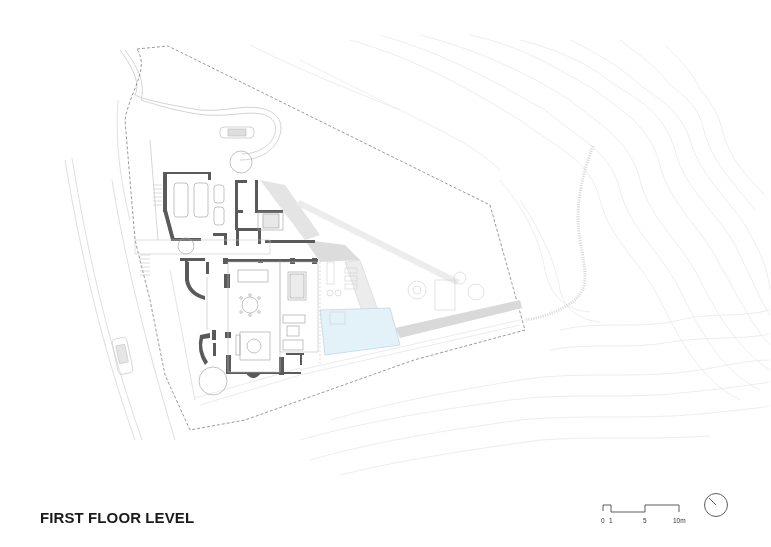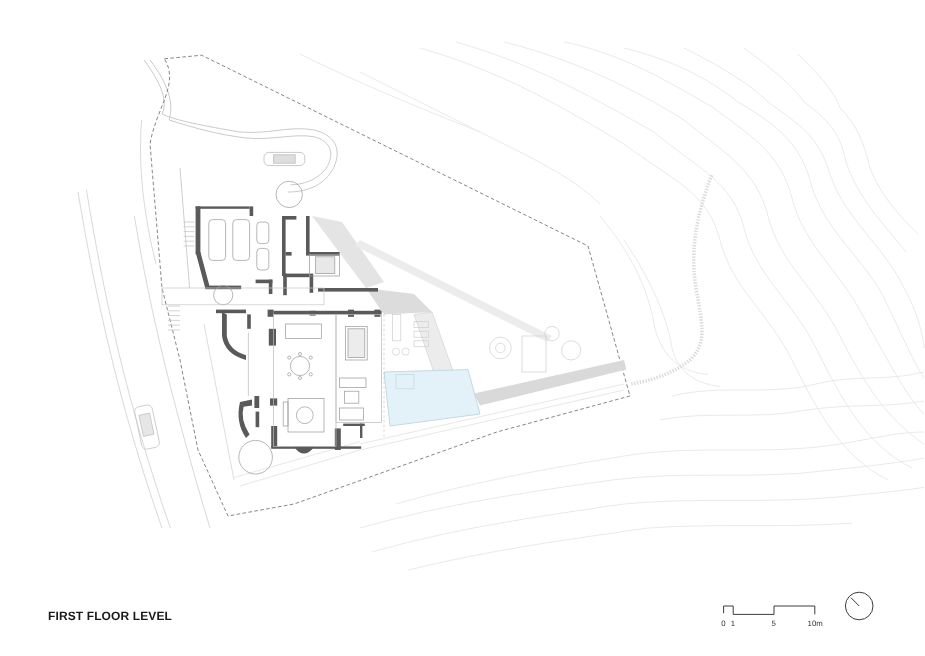--- a/index.html
+++ b/index.html
@@ -1,18 +1,18 @@
 <!DOCTYPE html>
 <html><head>
 <meta charset="utf-8">
 <style>
   html, body { margin:0; padding:0; background:#ffffff; }
   body { width:771px; height:547px; position:relative; overflow:hidden; font-family:"Liberation Sans", sans-serif; }
   #plan { position:absolute; left:0; top:0; width:771px; height:547px; }
-  .title { position:absolute; left:40px; top:509px; font-family:"Liberation Sans", sans-serif; font-weight:bold; font-size:10px; letter-spacing:0.1px; color:#1a1a1a; }
+  .title { position:absolute; left:40px; top:509px; font-family:"Liberation Sans", sans-serif; font-weight:bold; font-size:15px; letter-spacing:0.1px; color:#1a1a1a; }
   .scale-label { position:absolute; top:517px; font-size:6.5px; color:#333; font-family:"Liberation Sans", sans-serif; }
 </style>
 </head>
 <body>
 
 <svg id="plan" viewBox="0 0 771 547" xmlns="http://www.w3.org/2000/svg">
 
   <g fill="none" stroke="#e8e8e8" stroke-width="0.8">
     <path d="M350 40 C420 60 470 90 520 120 C560 150 590 160 600 200 C610 240 640 260 660 300 C680 340 700 380 740 400"></path>
     <path d="M380 35 C450 55 500 85 545 110 C580 140 610 150 620 190 C630 230 660 250 680 290 C700 330 720 370 760 390"></path>

